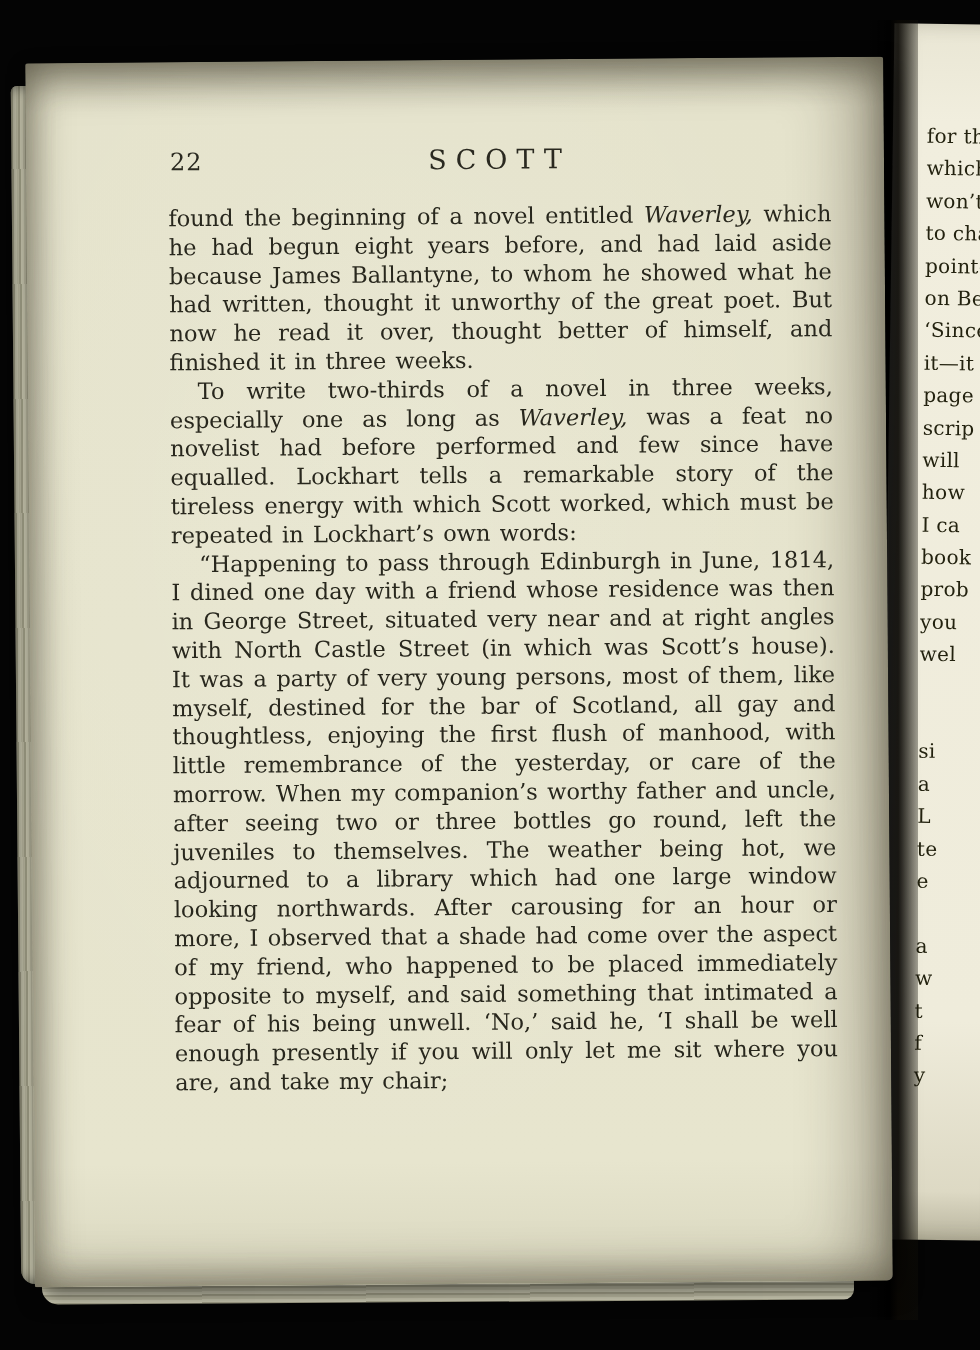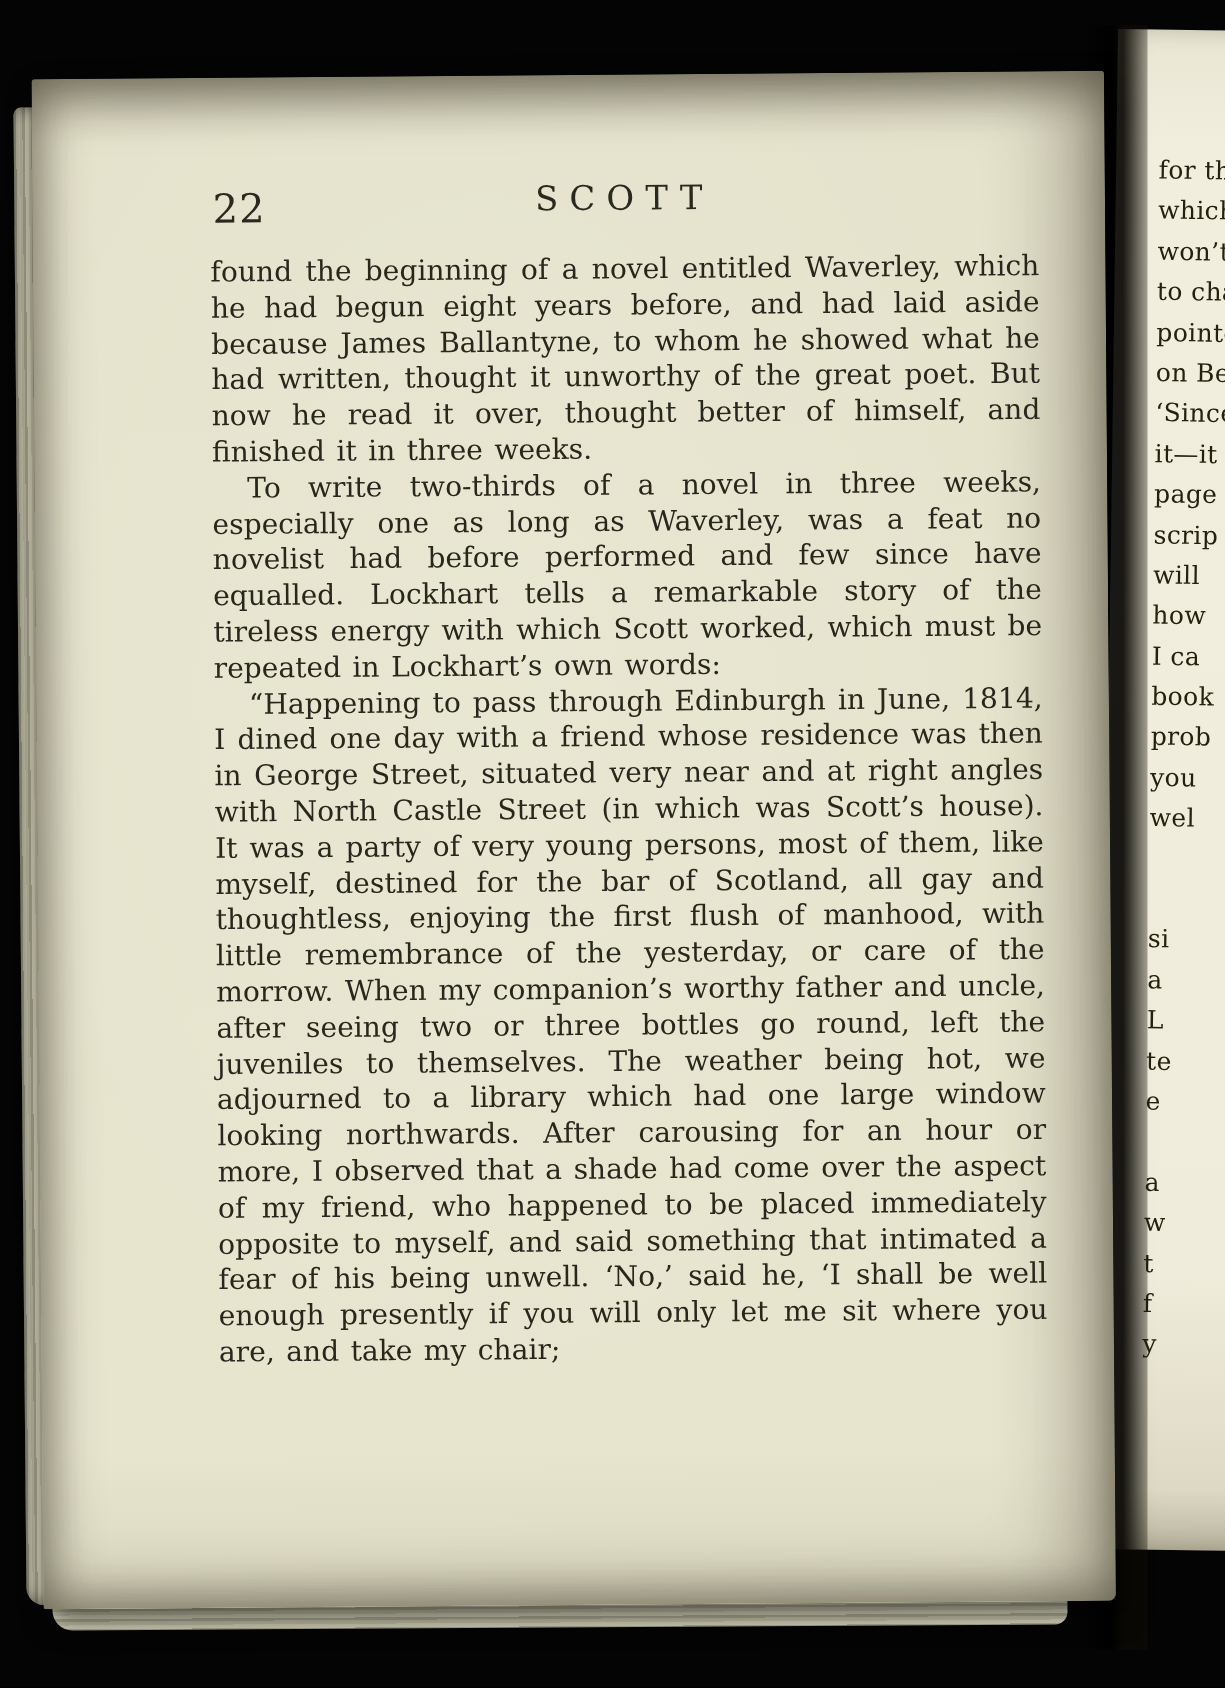--- a/index.html
+++ b/index.html
@@ -62,36 +62,36 @@
       inset -36px 0 60px rgba(55,48,30,.32),
       inset 18px 0 34px rgba(55,50,34,.18),
       inset 0 -14px 30px rgba(45,42,28,.22),
       6px 10px 22px rgba(0,0,0,.55);
   }
   .page-inner{padding:84px 53px 0 142px;}
 
   .page-head{position:relative;width:663px;text-align:center;height:32px;}
   .page-number{
     position:absolute;left:2px;top:2px;
-    font-size:32px;color:#2a2920;letter-spacing:1px;
+    font-size:24px;color:#2a2920;letter-spacing:1px;
   }
   .running-header{
     font-size:27px;color:#2a2920;letter-spacing:9px;
   }
 
   .body-text{
     margin-top:26px;width:663px;
     font-size:22.5px;line-height:28.8px;
     color:#28271d;
     text-align:justify;
     word-spacing:2px;
   }
   .body-text p{margin:0;}
   .body-text p.indent{text-indent:28px;}
-  .italic{}
+  .italic{font-style:italic;}
 </style>
 </head>
 <body>
 
 <div class="photo">
 
   <div class="stack-left"></div>
   <div class="stack-bottom"></div>
 
   <div class="next-page">

